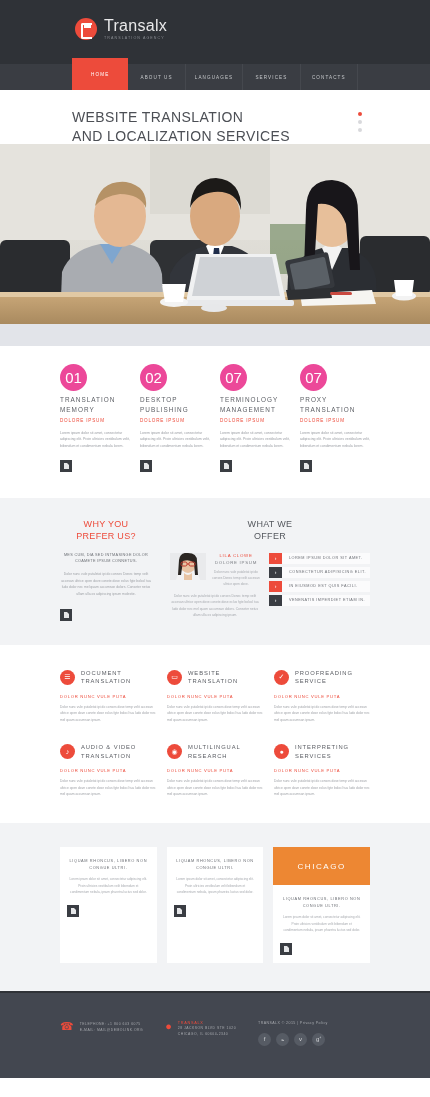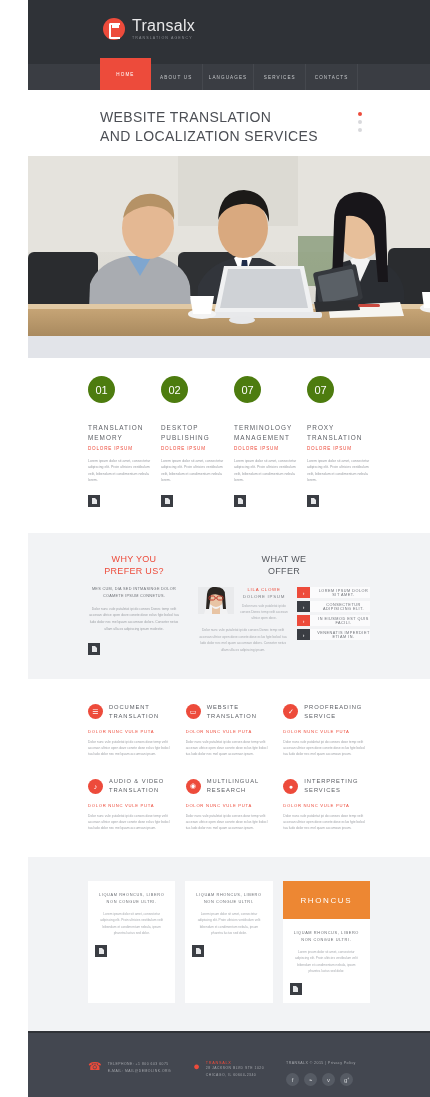--- a/index.html
+++ b/index.html
@@ -3,21 +3,21 @@
 <meta charset="utf-8">
 <style>
   * { margin:0; padding:0; box-sizing:border-box; }
   html,body { width:430px; height:1097px; }
   body {
     font-family:"Liberation Sans", sans-serif;
     background:#ffffff;
     color:#555;
     overflow:hidden;
   }
-  .page { width:430px; height:1097px; position:relative;padding-left:28px; }
+  .page { width:430px; height:1097px; position:relative; }
 
   
   .topbar { background:#2f3237; height:64px; position:relative; }
   .logo-wrap { position:absolute; left:75px; top:18px; display:flex; align-items:center; gap:7px; }
   .logo-mark {
     width:22px; height:22px; border-radius:50%; background:#ed4b3b;
     position:relative; flex:none;
   }
   .logo-mark::before {
     content:""; position:absolute; left:6px; top:5px;
@@ -37,42 +37,42 @@
     flex:1; display:flex; align-items:center; justify-content:center;
     font-size:4.6px; letter-spacing:1.1px; color:#c6c8cb;
     border-right:1px solid #45484e;
   }
   .nav-item:first-child { border-left:1px solid #45484e; }
   .nav-spacer { width:72px; }
   .nav-item.active { background:#ed4b3b; color:#fff; height:32px; margin-top:-6px; border:none; }
   .nav-underline { position:absolute; left:72px; right:72px; bottom:-2px; height:2px; background:#ed4b3b; }
 
   
-  .hero-title-band { background:#fff; height:66px; position:relative; }
+  .hero-title-band { background:#fff; height:54px; position:relative; }
   .hero-title {
     position:absolute; left:72px; top:18px;
     font-size:14px; line-height:1.35; color:#4c4f55;
     font-weight:300; letter-spacing:.4px;
   }
   .slider-dots { position:absolute; right:68px; top:22px; display:flex; flex-direction:column; gap:4px; }
   .dot { width:4px; height:4px; border-radius:50%; background:#d8d9dc; }
   .dot.on { background:#ed4b3b; }
 
   .hero-photo { width:430px; height:180px; position:relative; overflow:hidden; background:#c9cbc6; }
   .hero-photo svg { display:block; }
 
   .band-grey { height:22px; background:#e2e4e9; }
 
   
   .features { background:#fff; padding:18px 60px 26px; display:flex; gap:10px; }
   .feature { flex:1; }
   .num-circle {
-    width:27px; height:27px; border-radius:50%; background:#4d7c0f;
-    color:#fff; font-size:11px; display:flex; align-items:center; justify-content:center;
-    margin-bottom:20px; font-weight:300;
+    width:27px; height:27px; border-radius:50%; background:#ec4899;
+    color:#fff; font-size:15px; display:flex; align-items:center; justify-content:center;
+    margin-bottom:4px; font-weight:300;
   }
   .feat-title { font-size:6.4px; letter-spacing:1px; color:#5a5d63; line-height:1.55; }
   .feat-sub { font-size:4.6px; letter-spacing:.8px; color:#ed4b3b; margin-top:3px; }
   .feat-body { font-size:3.5px; line-height:1.85; color:#9a9da3; margin-top:7px; }
   .sq-btn {
     width:12px; height:12px; background:#3a3d43; margin-top:11px;
     display:flex; align-items:center; justify-content:center;
   }
   .sq-btn .doc { width:5px; height:6px; background:#e6e7e9; position:relative; }
   .sq-btn .doc::after { content:""; position:absolute; right:0; top:0; border:1.5px solid #3a3d43; border-left-color:transparent; border-bottom-color:transparent; }
@@ -437,21 +437,21 @@
         <div class="plan-title">LIQUAM RHONCUS, LIBERO NON CONGUE ULTRI.</div>
         <div class="plan-text">Lorem ipsum dolor sit amet, consectetur adipiscing elit. Proin ultricies vestibulum velit bibendum et condimentum nebula, ipsum pharetra luctus sed dolor.</div>
       </div>
       <div class="plan-foot">
         <div class="sq-btn" style="margin-top:0">
             <span class="doc"></span>
           </div>
       </div>
     </div>
     <div class="plan">
-      <div class="plan-head" style="background:#ed8733">RHONCUS</div>
+      <div class="plan-head" style="background:#ed8733">CHICAGO</div>
       <div class="plan-body">
         <div class="plan-title">LIQUAM RHONCUS, LIBERO NON CONGUE ULTRI.</div>
         <div class="plan-text">Lorem ipsum dolor sit amet, consectetur adipiscing elit. Proin ultricies vestibulum velit bibendum et condimentum nebula, ipsum pharetra luctus sed dolor.</div>
       </div>
       <div class="plan-foot">
         <div class="sq-btn" style="margin-top:0">
             <span class="doc"></span>
           </div>
       </div>
     </div>

